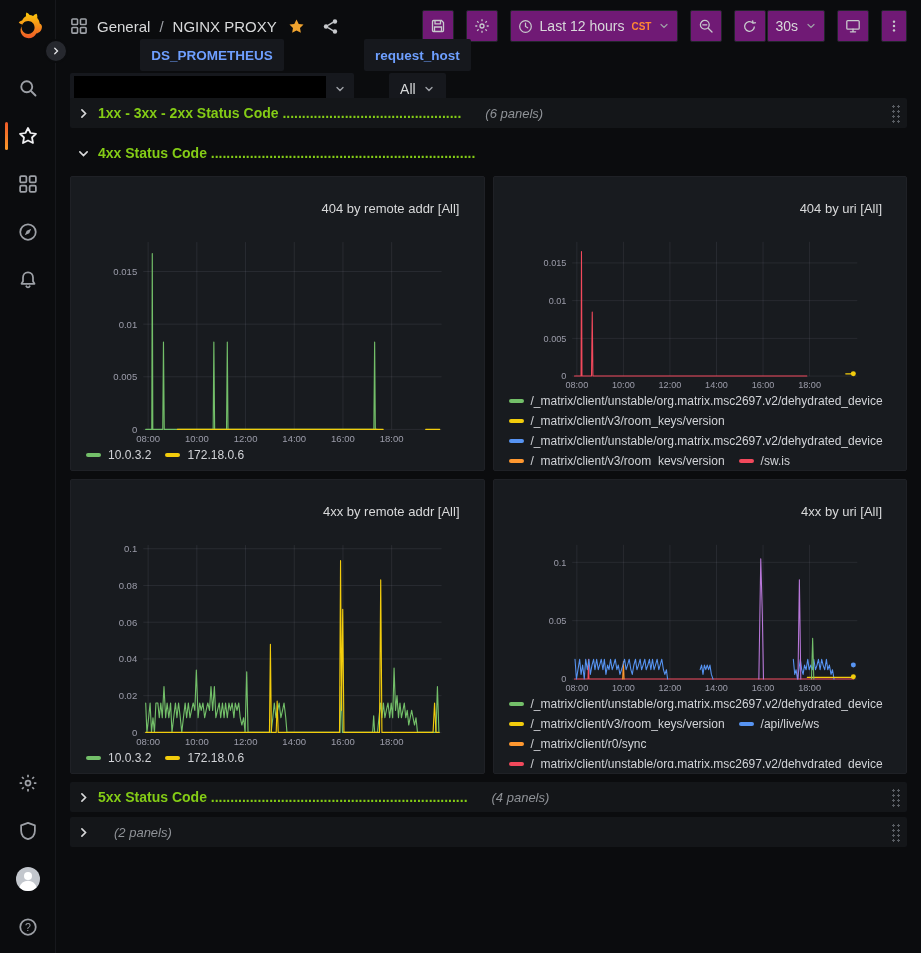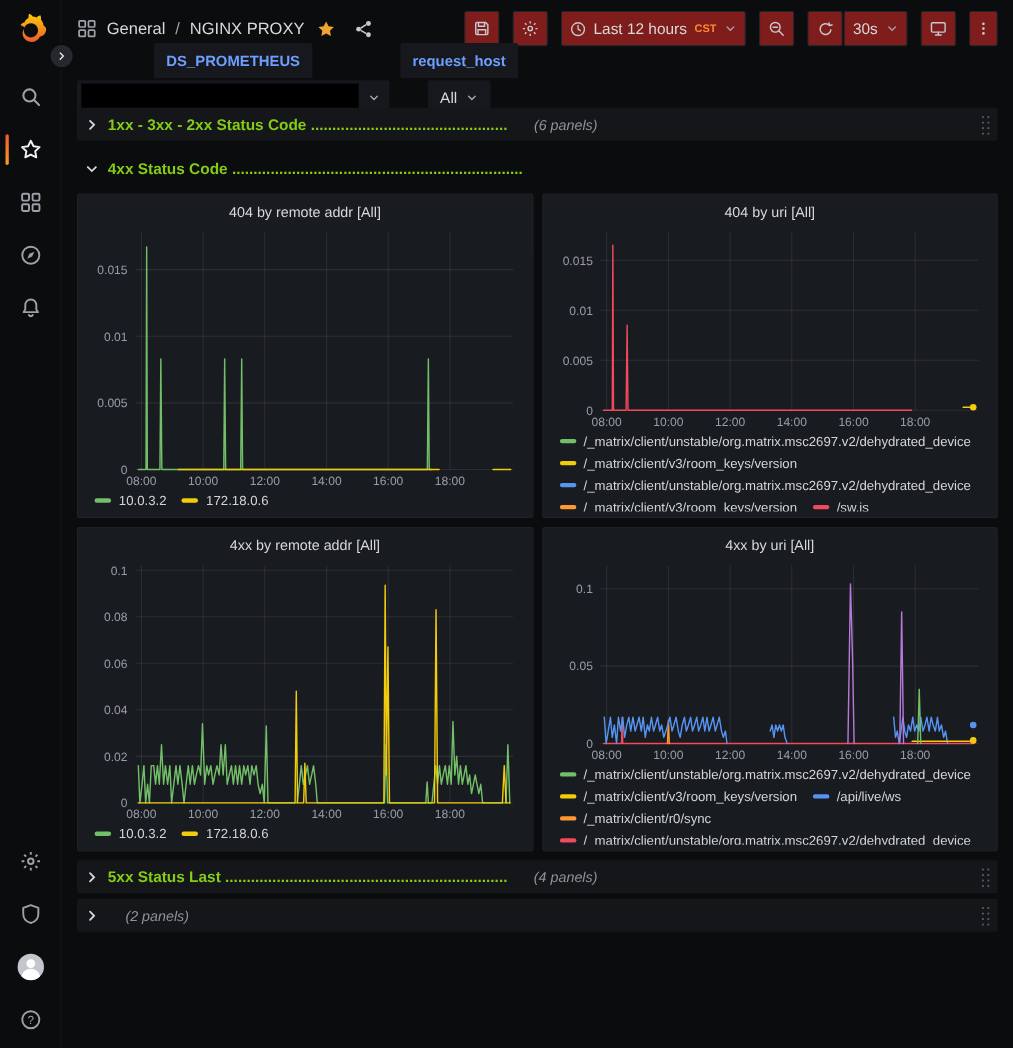--- a/index.html
+++ b/index.html
@@ -27,22 +27,22 @@
   .main { flex:1; display:flex; flex-direction:column; min-width:0; }
   .topbar { height:52px; flex:none; display:flex; align-items:center; padding:0 14px; }
   .crumbs { display:flex; align-items:center; gap:9px; color:#d8d9da; }
   .crumbs .grid-ic { color:#9fa2a8; display:flex; }
   .crumb-text { font-size:15px; cursor:pointer; }
   .crumb-sep { font-size:15px; color:#9fa2a8; }
   .fav-star { display:flex; cursor:pointer; margin-left:2px; }
   .share-ic { display:flex; color:#c7c9cc; cursor:pointer; margin-left:8px; }
 
   .topbar-right { margin-left:auto; display:flex; align-items:center; gap:12px; }
-  .btn { height:32px; min-width:32px; padding:0 7px; background:#7f1d1d; border:1px solid #22252b;
-    border-radius:2px; color:#c7c9cc; display:flex; align-items:center; justify-content:flex-end;
+  .btn { height:32px; min-width:32px; padding:0 7px; background:#701a75; border:1px solid #22252b;
+    border-radius:2px; color:#c7c9cc; display:flex; align-items:center; justify-content:space-between;
     gap:7px; cursor:pointer; font-size:14px; }
   .btn .lbl { color:#d8d9da; }
   .cst { color:#ff8833; font-size:10px; font-weight:700; }
   .btn-group { display:flex; gap:1px; }
   .kebab-btn { padding:0 5px; min-width:26px; }
 
   
   .subbar { height:40px; flex:none; display:flex; align-items:center; padding:0 14px; gap:10px; }
   .var-group { display:flex; align-items:center; gap:2px;flex-direction:column; }
   .var-label { height:32px; display:flex; align-items:center; padding:0 11px; background:#16181d;
@@ -62,22 +62,22 @@
   .row-chev { display:flex; color:#d8d9da; flex:none; }
   .row-title { font-size:14px; font-weight:700; color:#84cc16; white-space:nowrap; overflow:hidden; }
   .row-count { font-size:13px; font-style:italic; color:#8f9297; margin-left:16px; white-space:nowrap; }
   .grip { margin-left:auto; width:9px; height:19px; flex:none;
     background-image:radial-gradient(circle,#595d63 1.1px,transparent 1.2px);
     background-size:5px 5px; background-position:0 0; cursor:grab; }
 
   .grid2 { display:grid; grid-template-columns:1fr 1fr; gap:8px; margin-bottom:8px; }
   .panel { height:295px; background:#181b1f; border:1px solid #1f2126; border-radius:2px;
     display:flex; flex-direction:column; padding:4px 8px 5px; overflow:hidden; }
-  .panel-title { font-size:13px; font-weight:500; color:#d8d9da; text-align:center; height:23px;
-    line-height:23px; margin:0; flex:none; cursor:pointer; white-space:nowrap; overflow:hidden; }
+  .panel-title { font-size:13px; font-weight:500; color:#d8d9da; text-align:right; height:23px;
+    line-height:23px; margin:16px; flex:none; cursor:pointer; white-space:nowrap; overflow:hidden; }
   svg.chart { flex:1; width:100%; min-height:0; }
   ul.legend { list-style:none; margin:0; padding:1px 0 2px 7px; display:flex; flex-wrap:wrap;
     column-gap:14px; row-gap:3px; font-size:12px; color:#d2d4d8; overflow:hidden; flex:none; }
   ul.legend.clip { max-height:74px; }
   .legend li { display:flex; align-items:center; gap:7px; white-space:nowrap; height:17px; cursor:pointer; }
   .swatch { width:15px; height:4px; border-radius:2px; flex:none; }
 
   .bottom-rows .row-head { margin-bottom:5px; }
 </style>
 </head>
@@ -498,21 +498,21 @@
         </section>
       </div>
 
       <div class="bottom-rows">
         <div class="row-head collapsed">
           <span class="row-chev">
             <svg width="13" height="13" viewBox="0 0 16 16">
                 <path d="M6 3.5L10.5 8 6 12.5" fill="none" stroke="currentColor" stroke-width="2" stroke-linecap="round"></path>
               </svg>
           </span>
-          <span class="row-title">5xx Status Last ..................................................................</span>
+          <span class="row-title">5xx Status Code ..................................................................</span>
           <span class="row-count">(4 panels)</span>
           <span class="grip"></span>
         </div>
         <div class="row-head collapsed">
           <span class="row-chev">
             <svg width="13" height="13" viewBox="0 0 16 16">
                 <path d="M6 3.5L10.5 8 6 12.5" fill="none" stroke="currentColor" stroke-width="2" stroke-linecap="round"></path>
               </svg>
           </span>
           <span class="row-count">(2 panels)</span>

